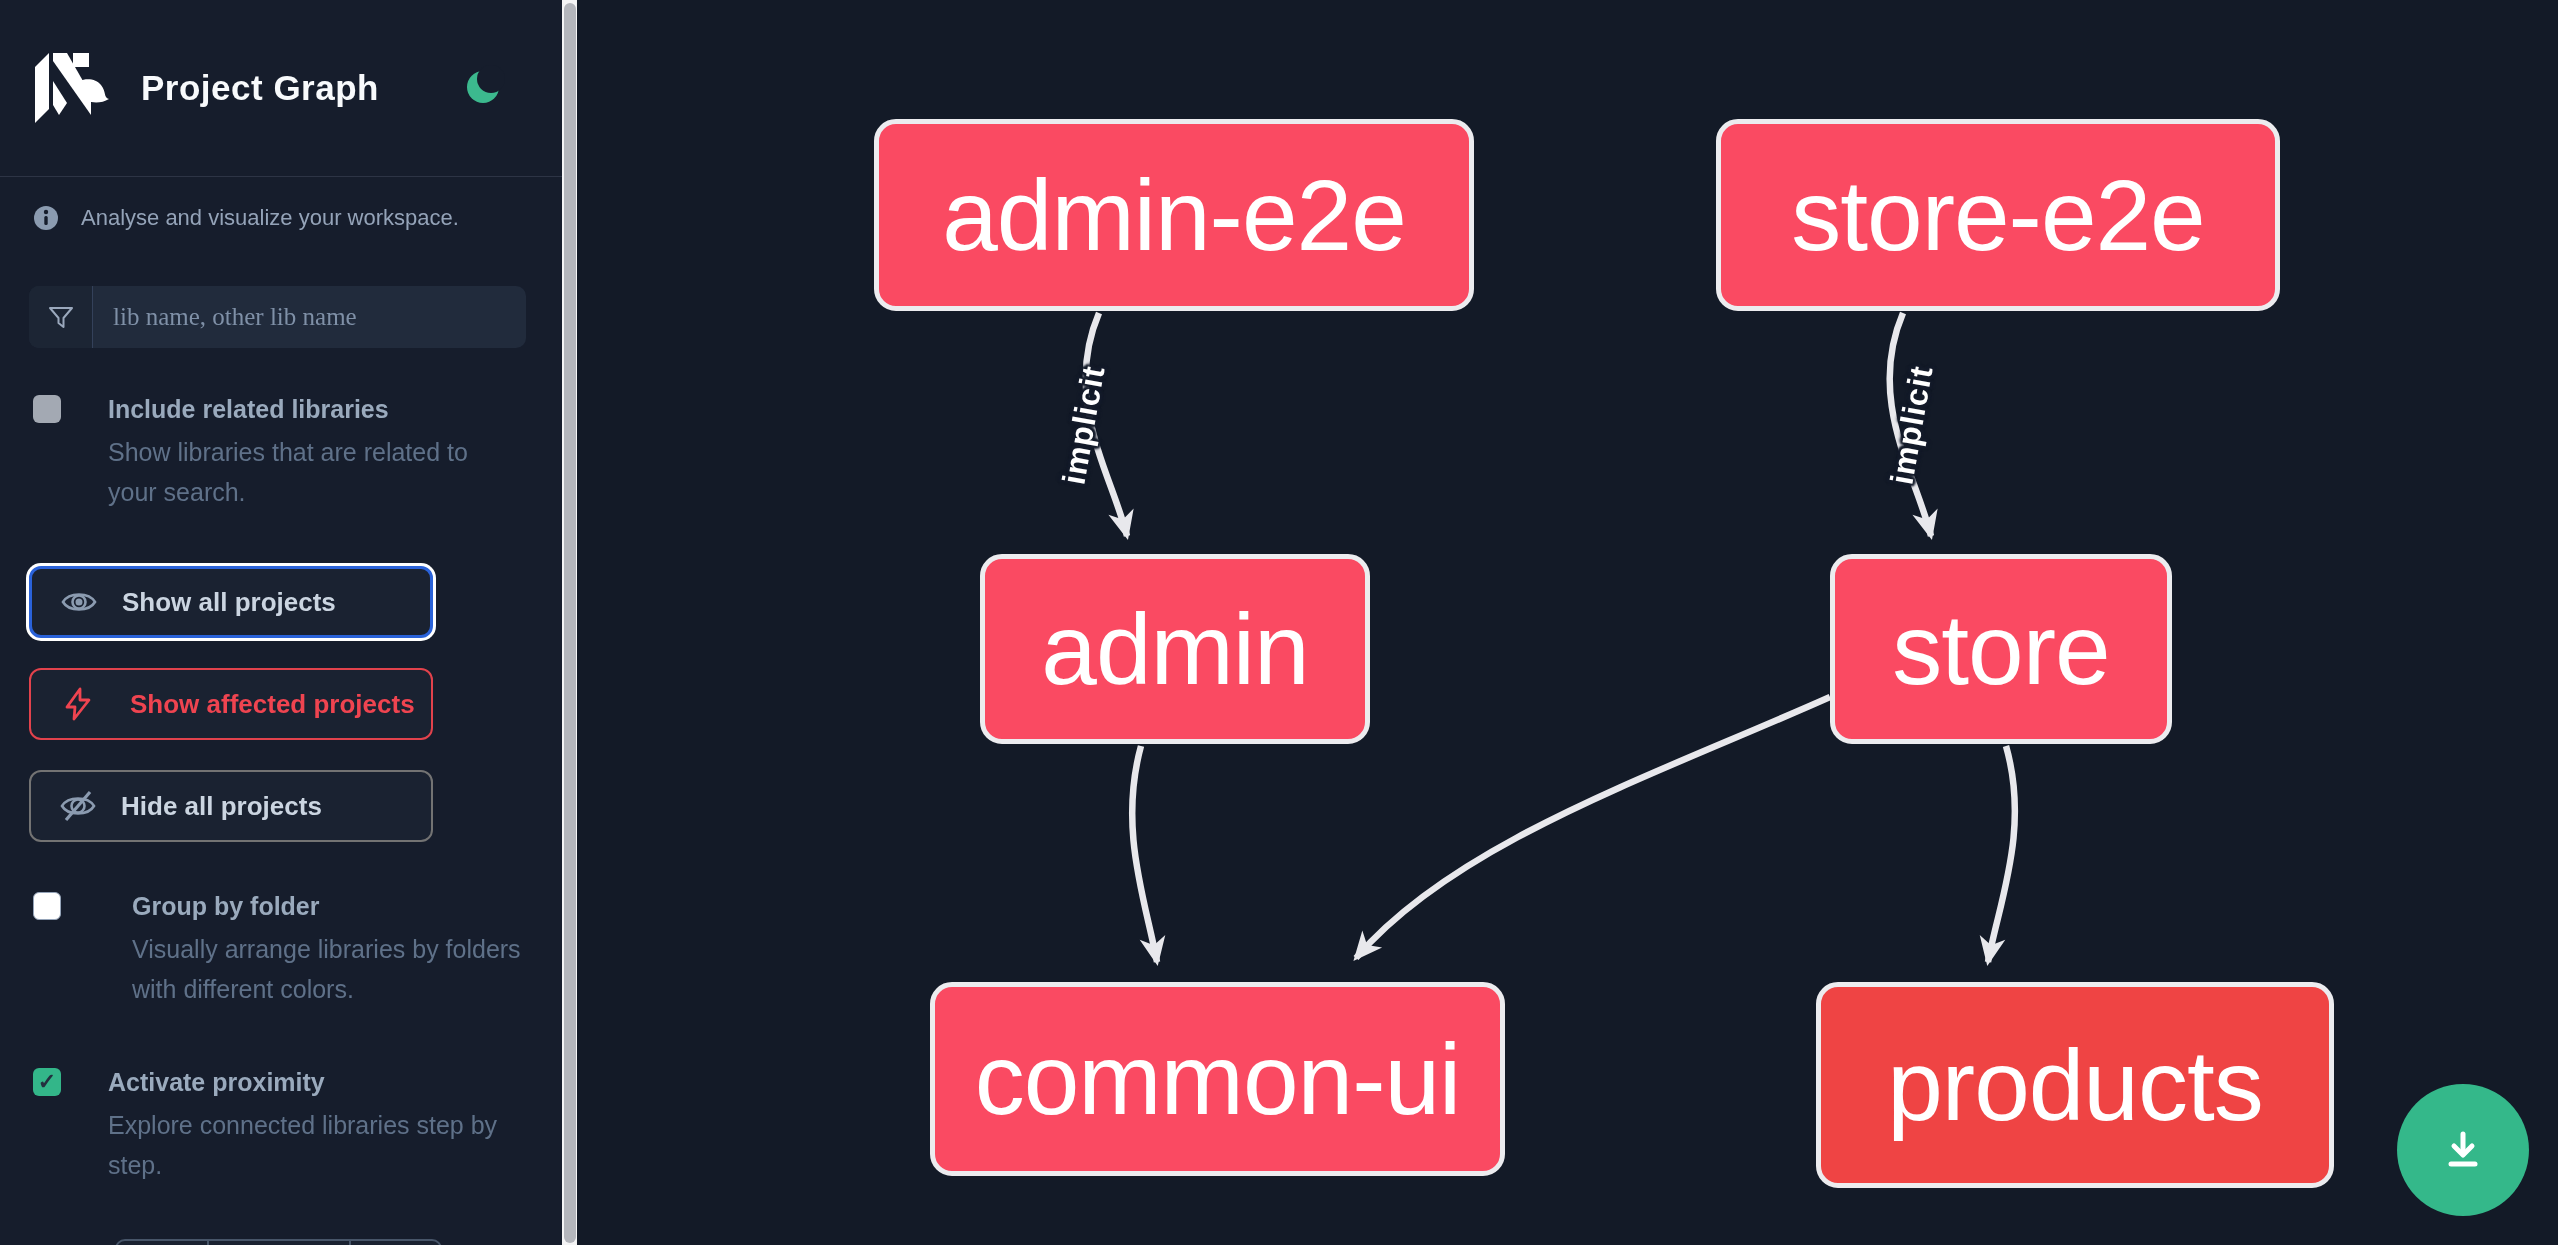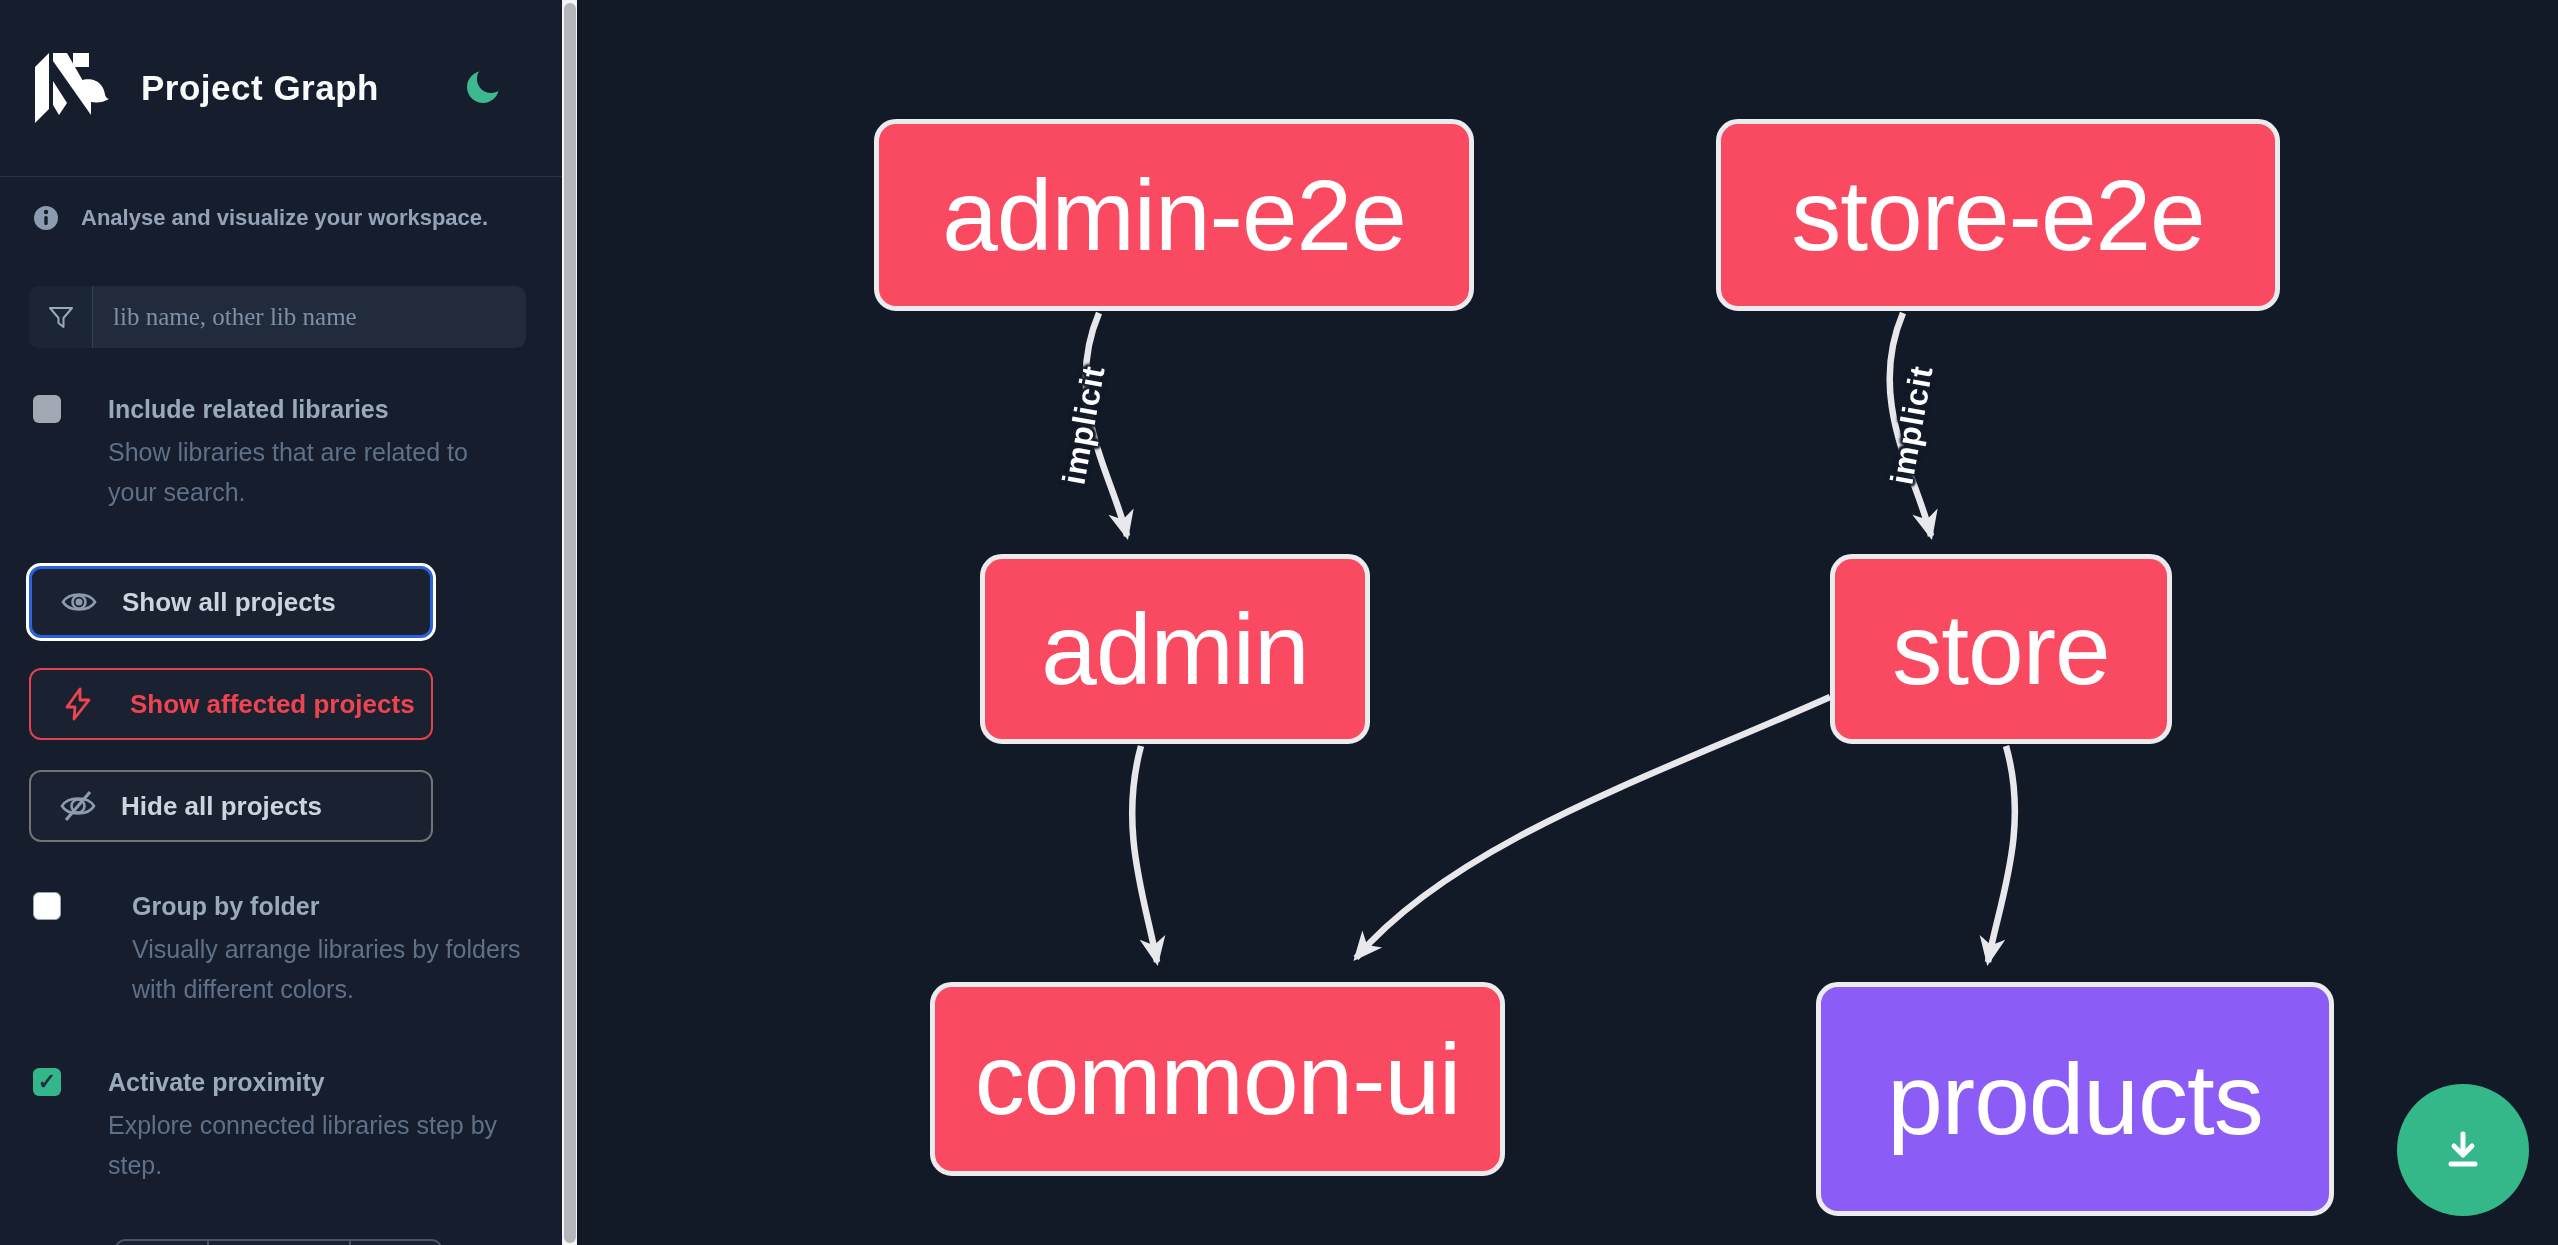--- a/index.html
+++ b/index.html
@@ -26,21 +26,21 @@
   .sb-title {
     margin-left:30px; font-size:35px; font-weight:700; color:#f8fafc;
     letter-spacing:0.5px;
   }
   .theme-btn {
     position:absolute; right:56px; top:64px;
     width:42px; height:42px; background:transparent; border:none; cursor:pointer;
   }
   .info-row {
     margin:28px 0 0 33px; display:flex; align-items:center; gap:22px;
-    color:#94a3b8; font-size:22px;font-weight:bold;
+    color:#94a3b8; font-size:22px;
   }
   .search-box {
     margin:55px 29px 0 29px; height:62px; width:497px;
     background:#212b3c; border-radius:10px;
     display:flex; align-items:stretch; overflow:hidden;
   }
   .funnel-cell {
     width:64px; background:#1c2534; display:flex; align-items:center; justify-content:center;
     border-right:1px solid #34415a;
   }
@@ -260,21 +260,21 @@
     <path d="M 1830 697 C 1655 775, 1455 842, 1356 958" class="gedge" stroke="#e8e8ec" marker-end="url(#arrowhead)"></path>
     <path d="M 2006 746 C 2030 830, 1999 902, 1988 962" class="gedge" stroke="#e8e8ec" marker-end="url(#arrowhead)"></path>
   </svg>
 
 <div id="graph-nodes">
     <div class="gnode" style="left: 874px; top: 119px; width: 600px; height: 192px; background: rgb(250, 74, 98); border-color: rgb(236, 236, 239);">admin-e2e</div>
     <div class="gnode" style="left: 1716px; top: 119px; width: 564px; height: 192px; background: rgb(250, 74, 98); border-color: rgb(236, 236, 239);">store-e2e</div>
     <div class="gnode" style="left: 980px; top: 554px; width: 390px; height: 190px; background: rgb(250, 74, 98); border-color: rgb(236, 236, 239);">admin</div>
     <div class="gnode" style="left: 1830px; top: 554px; width: 342px; height: 190px; background: rgb(250, 74, 98); border-color: rgb(236, 236, 239);">store</div>
     <div class="gnode" style="left: 930px; top: 982px; width: 575px; height: 194px; background: rgb(250, 74, 98); border-color: rgb(236, 236, 239);">common-ui</div>
-    <div class="gnode" style="left: 1816px; top: 982px; width: 518px; height: 234px; background: #8b5cf6; border-color: rgb(236, 236, 239);">products</div>
+    <div class="gnode" style="left: 1816px; top: 982px; width: 518px; height: 206px; background: #ef4444; border-color: rgb(236, 236, 239);">products</div>
   </div>
 <div id="edge-labels">
     <div class="edge-label" style="left: 1084px; top: 425px; transform: translate(-50%, -50%) rotate(-80deg);">implicit</div>
     <div class="edge-label" style="left: 1912px; top: 425px; transform: translate(-50%, -50%) rotate(-80deg);">implicit</div>
   </div>
 
 <button class="fab">
   <svg width="56" height="56" viewBox="0 0 56 56" fill="none" stroke="#ffffff" stroke-width="5" stroke-linecap="round" stroke-linejoin="round">
     <line x1="28" y1="12" x2="28" y2="32"></line>
     <polyline points="19,24 28,33 37,24"></polyline>

